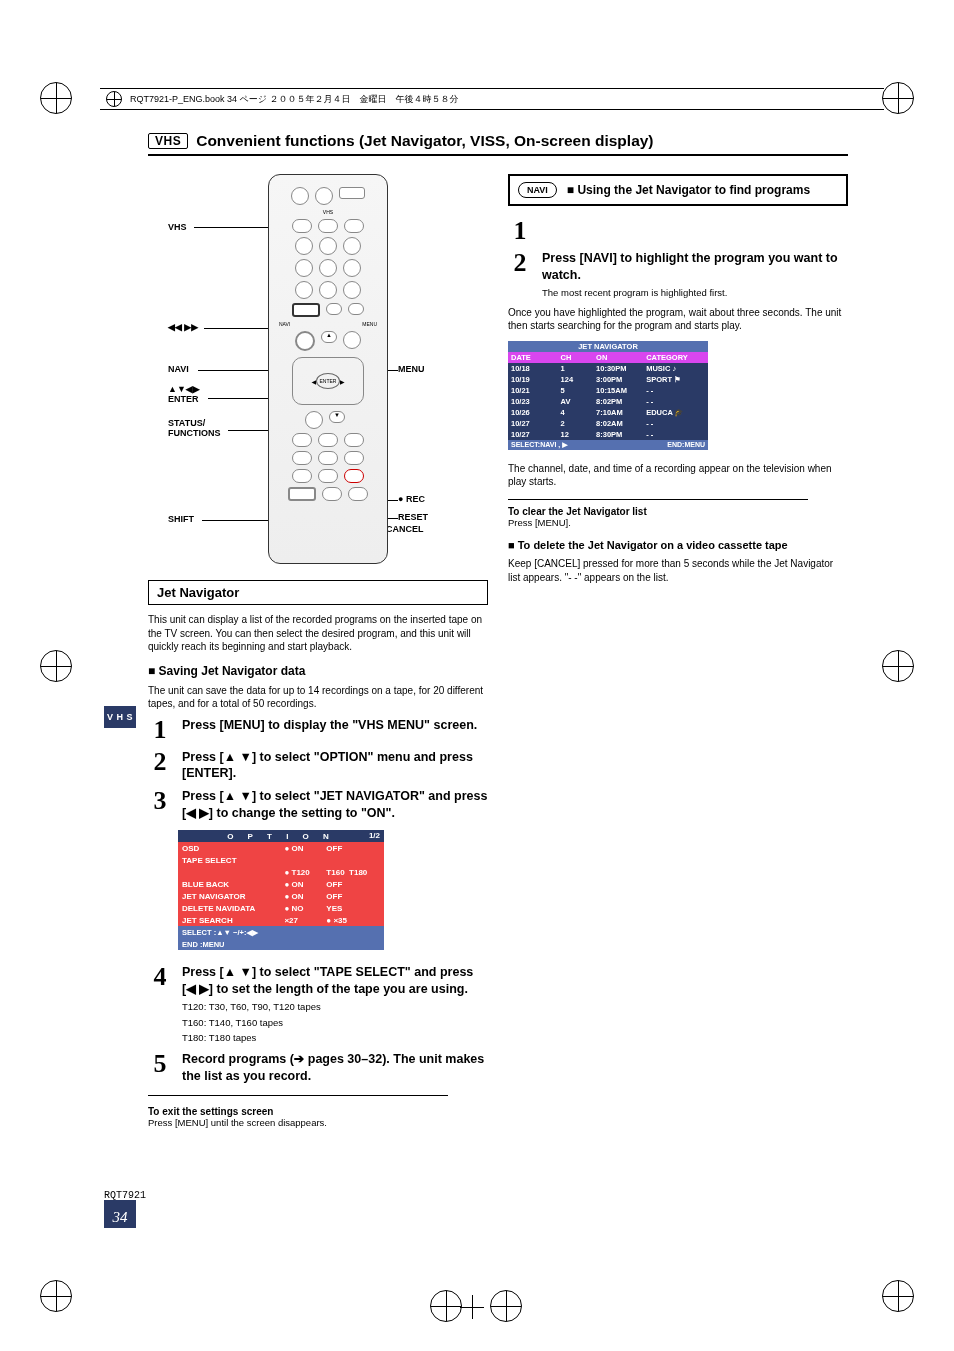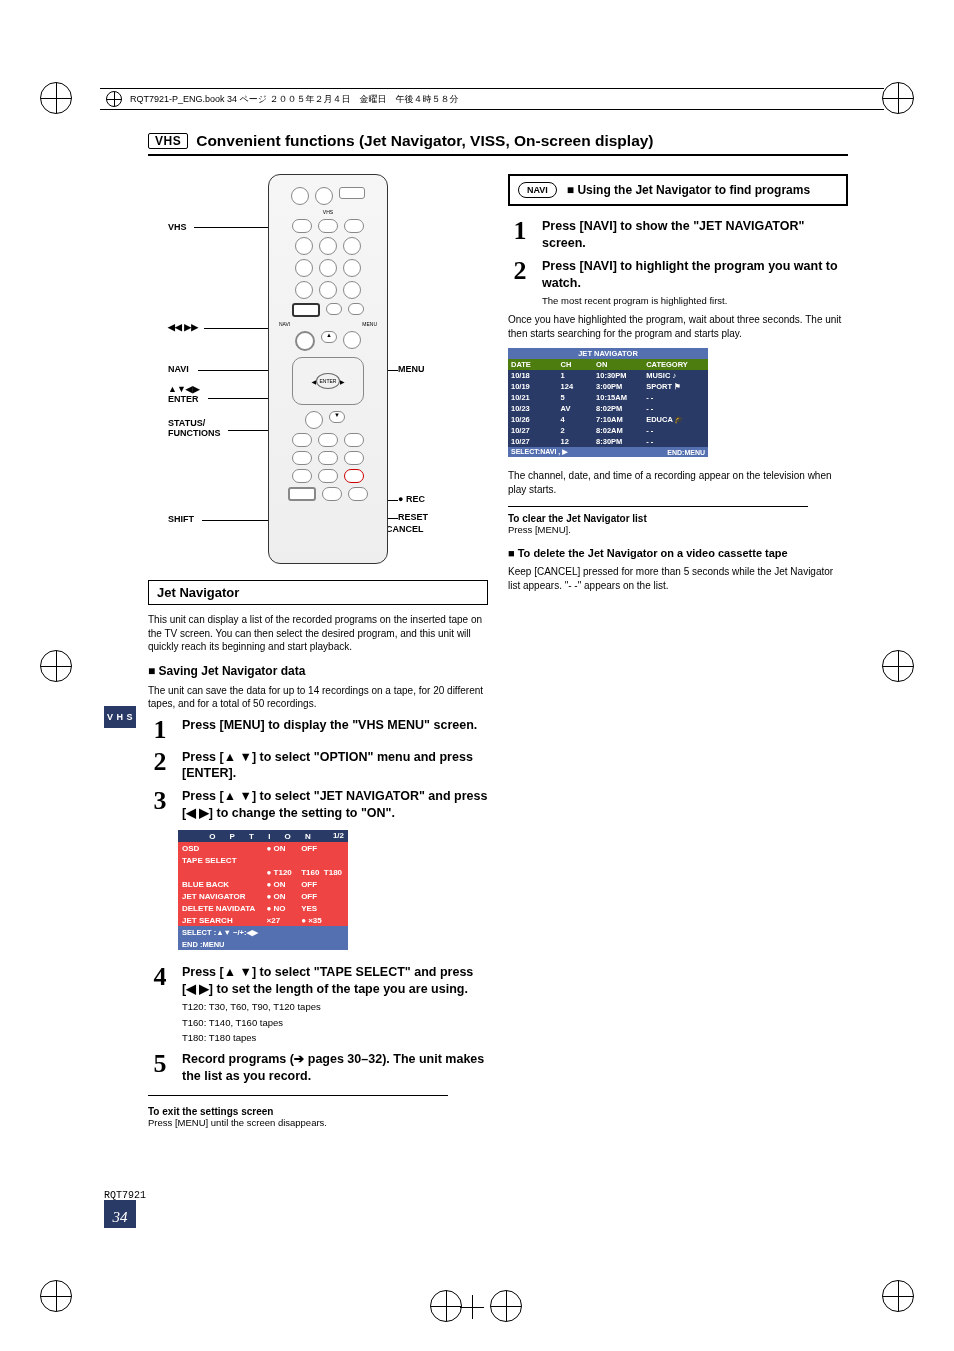--- a/index.html
+++ b/index.html
@@ -149,21 +149,21 @@
     font-weight: bold;
     line-height: 1.35;
   }
   .step-body .sub {
     font-weight: normal;
     font-size: 9.5px;
     margin-top: 3px;
   }
 
   .option-table {
-    width: 170px;
+    width: 206px;
     margin: 8px 0 2px 30px;
     font-size: 8px;
     color: #fff;
     background: #2a3a66;
     border-collapse: collapse;
     font-weight: bold;
     font-family: Arial, sans-serif;
   }
   .option-table td {
     padding: 1.5px 4px;
@@ -184,21 +184,21 @@
     width: 200px;
     margin: 8px 0 12px 0;
     font-size: 7.5px;
     color: #fff;
     background: #2a3a66;
     border-collapse: collapse;
     font-weight: bold;
   }
   .navi-table td { padding: 1px 3px; }
   .navi-table .hdr td { background: #5570b0; text-align: center; }
-  .navi-table .colh td { background: #4d7c0f; }
+  .navi-table .colh td { background: #d946ef; }
   .navi-table .ftr td { background: #5570b0; font-size: 7px; }
 
   .divider {
     border-top: 0.5px solid #000;
     margin: 10px 0 6px 0;
     width: 300px;
   }
 
   .page-num-box {
     position: absolute;
@@ -553,21 +553,20 @@
 
       <div class="col">
 
         <div class="right-tophead">
           <span class="navi-pill">NAVI</span>
           <span class="txt">Using the Jet Navigator to find programs</span>
         </div>
 
         <div class="step">
           <div class="step-num">1</div>
-          <div class="step-body">Press [NAVI] to show the "JET NAVIGATOR" screen.</div>
         </div>
         <div class="step">
           <div class="step-num">2</div>
           <div class="step-body">
             <span>Press [NAVI] to highlight the program you want to watch.</span>
             <div class="sub">The most recent program is highlighted first.</div>
           </div>
         </div>
 
         <div class="body-text" style="margin-top:0;">Once you have highlighted the program, wait about three seconds. The unit then starts searching for the program and starts play.</div>

